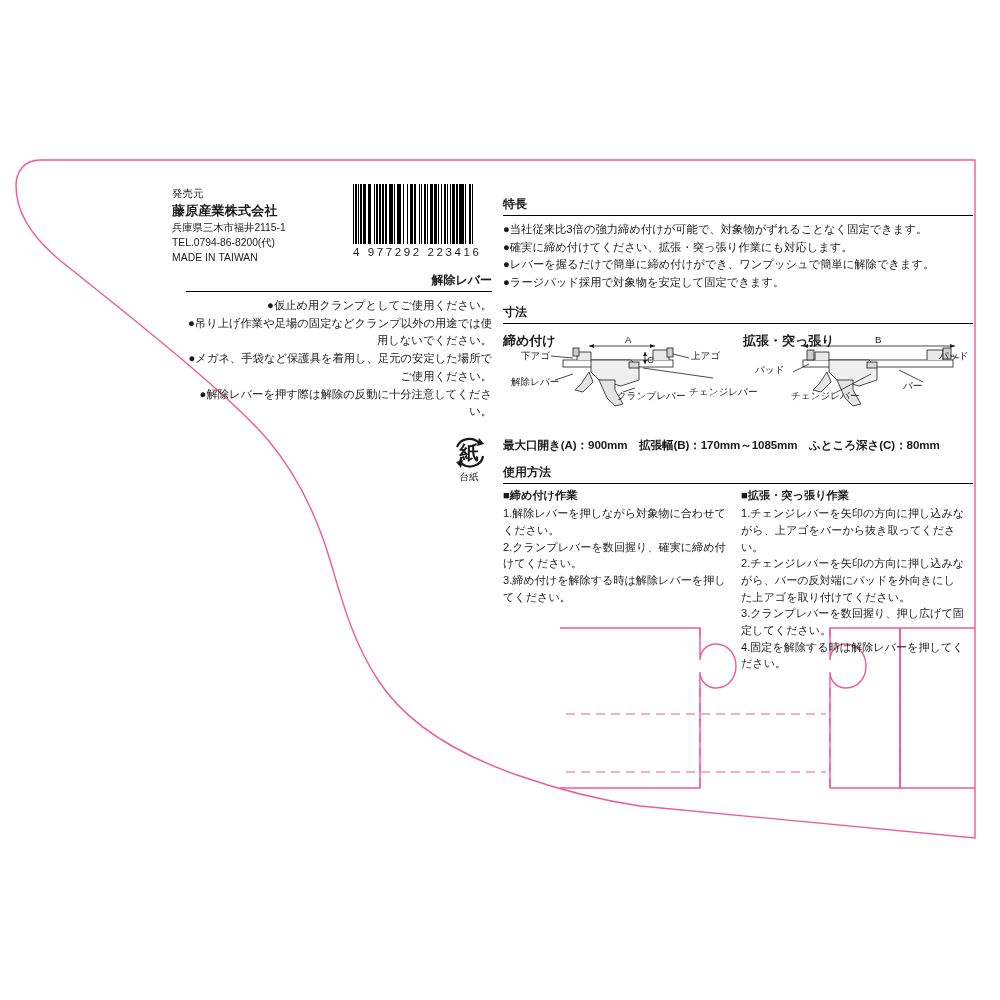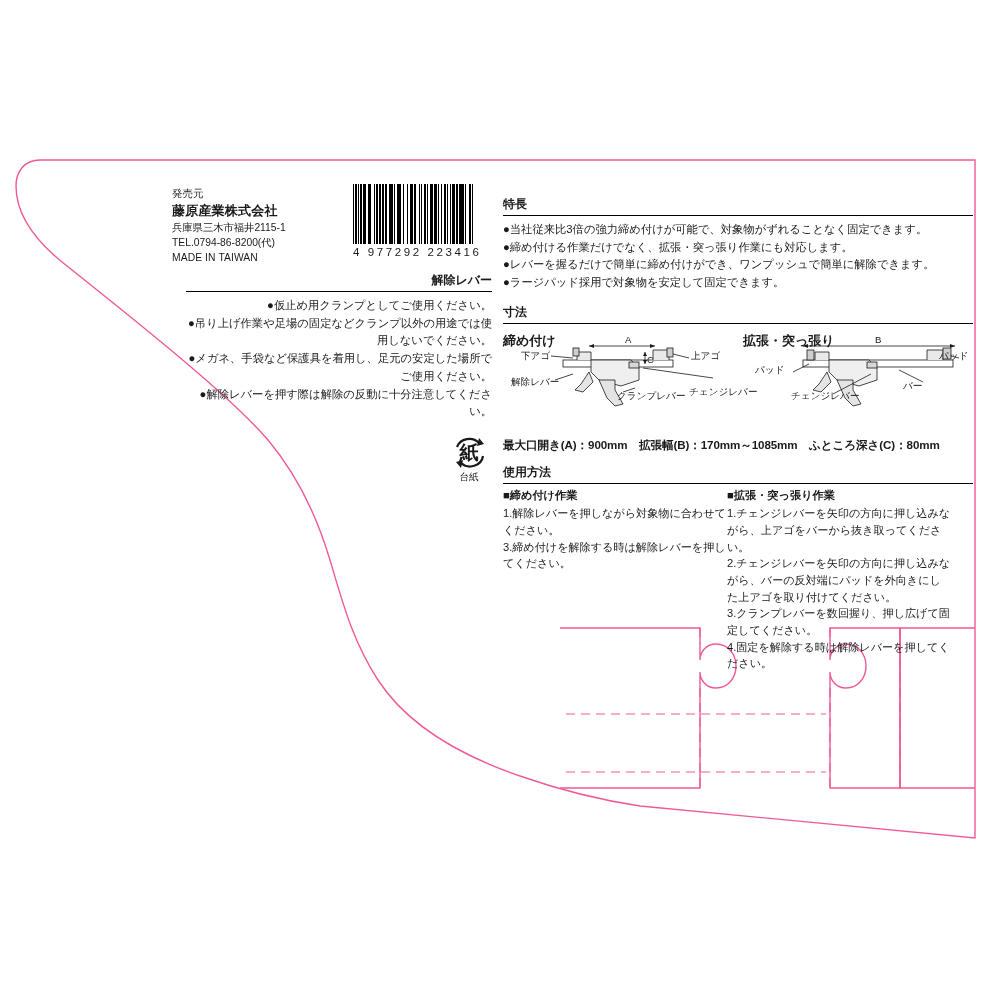--- a/index.html
+++ b/index.html
@@ -158,20 +158,21 @@
     font-size: 11.6px;
     font-weight: bold;
     margin-top: 2px;
     letter-spacing: -0.1px;
   }
 
   .usage { margin-top: 11px; }
   .usage-cols {
     display: flex;
     margin-top: 4px;
+    gap: 14px;
   }
   .usage-col { width: 224px; }
   .usage-col h4 {
     margin: 0 0 2px 0;
     font-size: 11.2px;
     font-weight: bold;
   }
   .usage-col ol {
     margin: 0;
     padding: 0;
@@ -338,21 +339,21 @@
     </div>
     <div class="cap">台紙</div>
   </div>
 
   <div class="right">
 
     <div class="features">
       <div class="sec-head">特長</div>
       <ul>
         <li>●当社従来比3倍の強力締め付けが可能で、対象物がずれることなく固定できます。</li>
-        <li>●締め付ける作業だけでなく、拡張・突っ張り作業にも対応します。</li>
+        <li>●確実に締め付けてください、拡張・突っ張り作業にも対応します。</li>
         <li>●レバーを握るだけで簡単に締め付けができ、ワンプッシュで簡単に解除できます。</li>
         <li>●ラージパッド採用で対象物を安定して固定できます。</li>
       </ul>
     </div>
 
     <div class="dims">
       <div class="sec-head">寸法</div>
 
       <div class="dims-figure">
         
@@ -435,20 +436,21 @@
       <div class="spec-line">最大口開き(A)：900mm　拡張幅(B)：170mm～1085mm　ふところ深さ(C)：80mm</div>
     </div>
 
     <div class="usage">
       <div class="sec-head">使用方法</div>
       <div class="usage-cols">
         <div class="usage-col">
           <h4>■締め付け作業</h4>
           <ol>
             <li>1.解除レバーを押しながら対象物に合わせてください。</li>
+            <li>2.クランプレバーを数回握り、確実に締め付けてください。</li>
             <li>3.締め付けを解除する時は解除レバーを押してください。</li>
           </ol>
         </div>
         <div class="usage-col">
           <h4>■拡張・突っ張り作業</h4>
           <ol>
             <li>1.チェンジレバーを矢印の方向に押し込みながら、上アゴをバーから抜き取ってください。</li>
             <li>2.チェンジレバーを矢印の方向に押し込みながら、バーの反対端にパッドを外向きにした上アゴを取り付けてください。</li>
             <li>3.クランプレバーを数回握り、押し広げて固定してください。</li>
             <li>4.固定を解除する時は解除レバーを押してください。</li>

